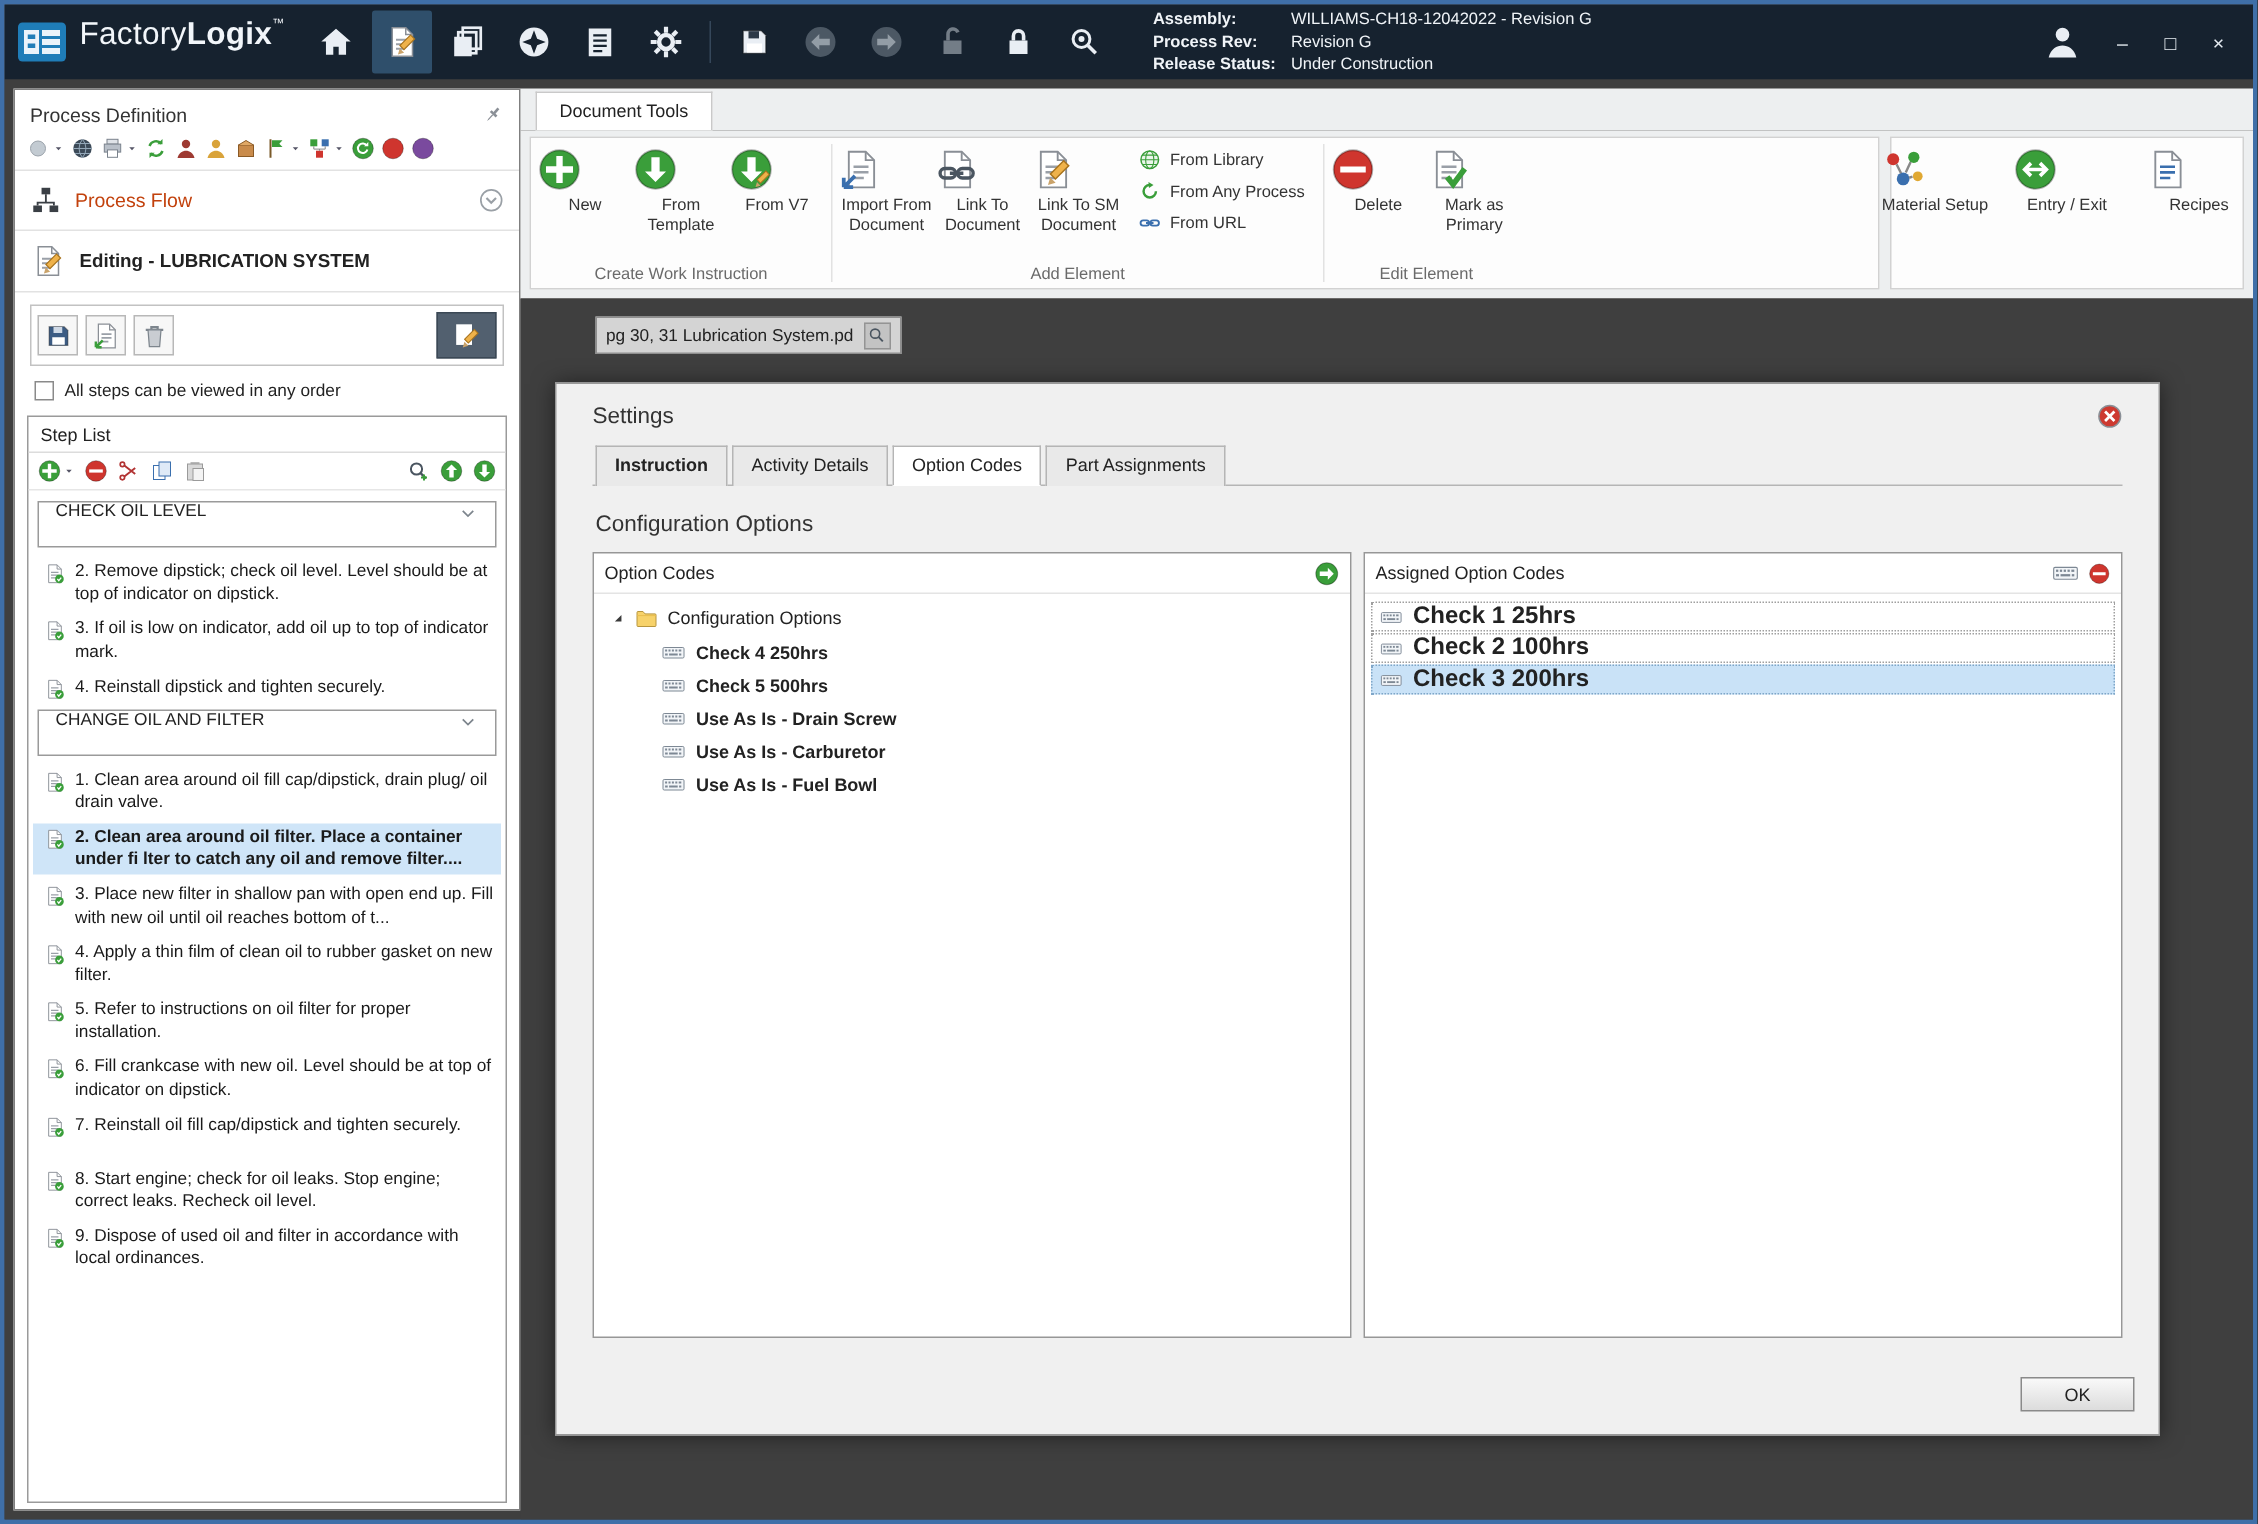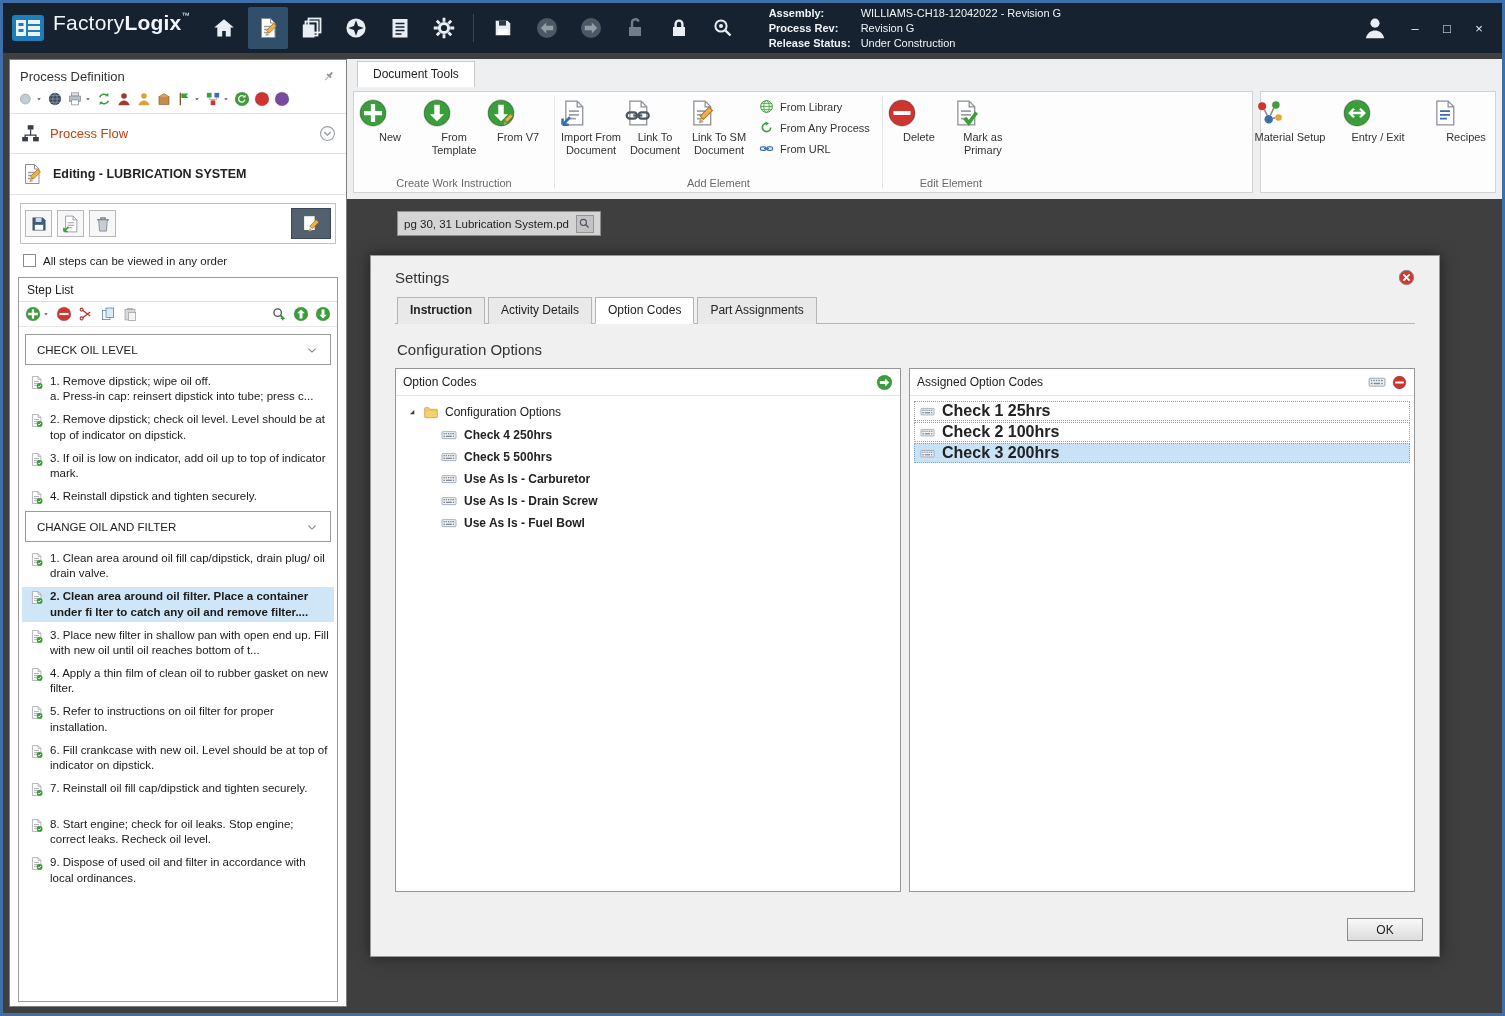--- a/index.html
+++ b/index.html
@@ -41,21 +41,21 @@
   .sb-editing{display:flex;align-items:center;gap:9px;padding:8px 10px;font-size:12.5px;font-weight:600;color:#222;border-bottom:1px solid #e2e2e2}
   .sb-actions{margin:8px 10px 2px;border:1px solid #c2c2c2;padding:4px;display:flex;align-items:center;gap:5px}
   .act-btn{width:27px;height:27px;border:1px solid #b8b8b8;background:#f7f7f7;display:flex;align-items:center;justify-content:center}
   .edit-btn{width:40px;height:31px;background:#52606f;border:1px solid #3b4855;display:flex;align-items:center;justify-content:center}
   .sb-check{display:flex;align-items:center;gap:7px;padding:8px 13px;font-size:11.5px;color:#222}
   .checkbox{width:13px;height:13px;border:1px solid #8a8a8a;background:#fff;flex:none}
   .steplist{flex:1;margin:2px 8px 4px;border:1px solid #9a9a9a;display:flex;flex-direction:column;min-height:0}
   .sl-head{padding:5px 8px 4px;font-size:12px;color:#222;border-bottom:1px solid #dcdcdc}
   .sl-toolbar{display:flex;align-items:center;gap:6px;padding:4px 6px;border-bottom:1px solid #e6e6e6}
   .sl-body{flex:1;overflow:hidden;padding:4px 3px}
-  .group-head{margin:3px 3px 7px;border:1px solid #9a9a9a;background:#fff;display:flex;align-items:center;padding:0 11px;height:31px;font-size:11.5px;color:#222}
+  .group-head{margin:3px 3px 7px;border:1px solid #9a9a9a;background:#fff;display:flex;padding:0 11px;height:31px;font-size:11.5px;color:#222}
   .step{display:flex;gap:6px;padding:2px 4px 2px 7px;font-size:11.5px;color:#1a1a1a;line-height:1.32;margin-bottom:4px;align-items:flex-start}
   .step .txt{white-space:pre-line;width:286px}
   .step.selected{background:#cfe5f8;font-weight:700}
   .step.gap{margin-top:16px}
   .step .sicon{padding-top:1px}
 
   
   .tabstrip{height:28px;background:#edeff0;display:flex;align-items:flex-end;padding-left:10px;flex:none}
   .ribbon-tab{background:#fff;border:1px solid #c9c9c9;border-bottom:none;padding:5px 15px 6px;font-size:12px;color:#222}
   .ribbon{background:#edeff0;padding:4px 6px 6px 6px;display:flex;gap:7px;height:112px;flex:none}
@@ -548,33 +548,20 @@
           </div>
         <div class="sl-body" id="sl-body">
             <div class="group-head">
               <span>CHECK OIL LEVEL</span>
               <span class="spacer"></span>
               <span class="ic">
                 <svg width="14" height="14" viewBox="0 0 24 24">
                   <path d="M6 9.5l6 6 6-6" fill="none" stroke="#7d858d" stroke-width="2"></path>
                 </svg>
               </span>
-            </div>
-            <div class="step">
-              <span class="ic sicon">
-                <svg width="15" height="15" viewBox="0 0 24 24">
-                  <path d="M5.5 2.5h9l4.5 4.5v14.5H5.5z" fill="#fff" stroke="#8a8f96"></path>
-                  <path d="M14.5 2.5V7h4.5" fill="none" stroke="#8a8f96"></path>
-                  <path d="M8 10.5h8M8 13.5h8M8 16.5h5.5" stroke="#9aa0a8" stroke-width="1.3"></path>
-                  <circle cx="17" cy="17.5" r="4.6" fill="#3a9e3a"></circle>
-                  <path d="M14.8 17.5l1.5 1.8 2.6-3.2" stroke="#fff" stroke-width="1.4" fill="none"></path>
-                </svg>
-              </span>
-              <span class="txt">1. Remove dipstick; wipe oil off.
-a. Press-in cap: reinsert dipstick into tube; press c...</span>
             </div>
             <div class="step">
               <span class="ic sicon">
                 <svg width="15" height="15" viewBox="0 0 24 24">
                   <path d="M5.5 2.5h9l4.5 4.5v14.5H5.5z" fill="#fff" stroke="#8a8f96"></path>
                   <path d="M14.5 2.5V7h4.5" fill="none" stroke="#8a8f96"></path>
                   <path d="M8 10.5h8M8 13.5h8M8 16.5h5.5" stroke="#9aa0a8" stroke-width="1.3"></path>
                   <circle cx="17" cy="17.5" r="4.6" fill="#3a9e3a"></circle>
                   <path d="M14.8 17.5l1.5 1.8 2.6-3.2" stroke="#fff" stroke-width="1.4" fill="none"></path>
                 </svg>
@@ -1013,39 +1000,39 @@
                           <rect x="7" y="9" width="2" height="2"></rect>
                           <rect x="10.4" y="9" width="2" height="2"></rect>
                           <rect x="13.8" y="9" width="2" height="2"></rect>
                           <rect x="17.2" y="9" width="2.6" height="2"></rect>
                           <rect x="3.6" y="13" width="2.6" height="2"></rect>
                           <rect x="7.6" y="13" width="8.6" height="2"></rect>
                           <rect x="17.6" y="13" width="2.2" height="2"></rect>
                         </g>
                       </svg>
                     </span>
-                    <span>Use As Is - Carburetor</span>
+                    <span>Use As Is - Drain Screw</span>
                   </div>
                   <div class="tree-item">
                     <span class="ic">
                       <svg width="16" height="16" viewBox="0 0 24 24">
                         <rect x="1.5" y="7" width="21" height="10.5" rx="1.2" fill="#f2f5f8" stroke="#7d8894"></rect>
                         <g fill="#7d8894">
                           <rect x="3.6" y="9" width="2" height="2"></rect>
                           <rect x="7" y="9" width="2" height="2"></rect>
                           <rect x="10.4" y="9" width="2" height="2"></rect>
                           <rect x="13.8" y="9" width="2" height="2"></rect>
                           <rect x="17.2" y="9" width="2.6" height="2"></rect>
                           <rect x="3.6" y="13" width="2.6" height="2"></rect>
                           <rect x="7.6" y="13" width="8.6" height="2"></rect>
                           <rect x="17.6" y="13" width="2.2" height="2"></rect>
                         </g>
                       </svg>
                     </span>
-                    <span>Use As Is - Drain Screw</span>
+                    <span>Use As Is - Carburetor</span>
                   </div>
                   <div class="tree-item">
                     <span class="ic">
                       <svg width="16" height="16" viewBox="0 0 24 24">
                         <rect x="1.5" y="7" width="21" height="10.5" rx="1.2" fill="#f2f5f8" stroke="#7d8894"></rect>
                         <g fill="#7d8894">
                           <rect x="3.6" y="9" width="2" height="2"></rect>
                           <rect x="7" y="9" width="2" height="2"></rect>
                           <rect x="10.4" y="9" width="2" height="2"></rect>
                           <rect x="13.8" y="9" width="2" height="2"></rect>

